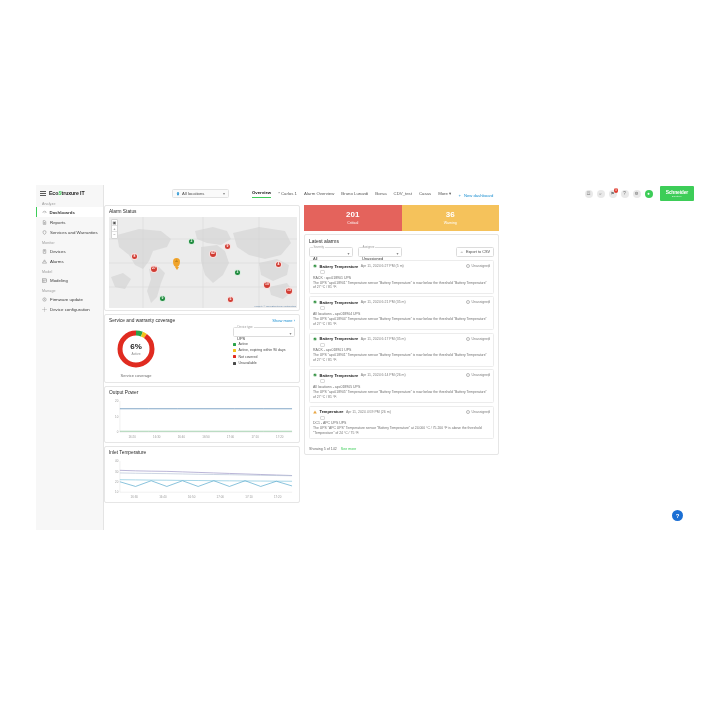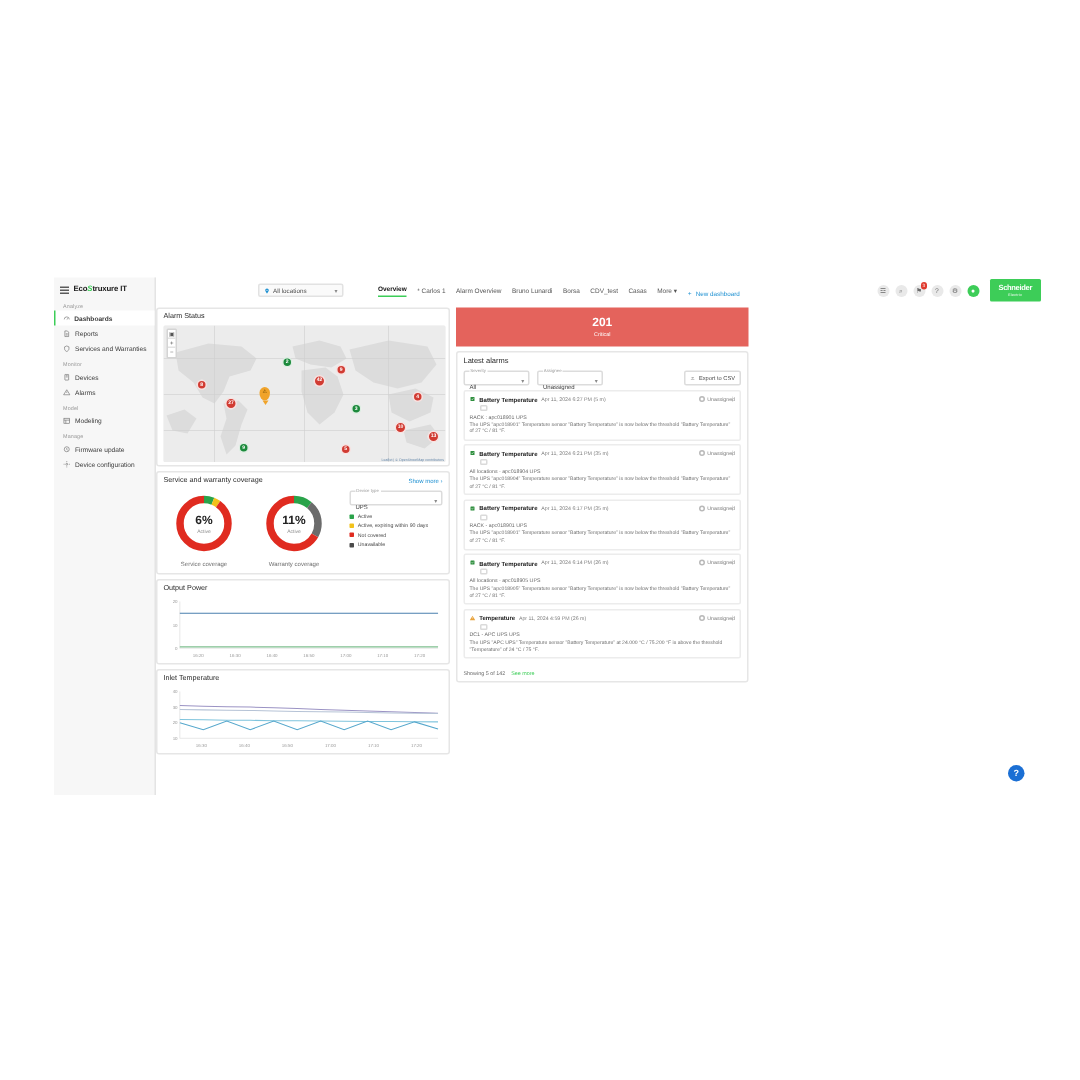--- a/index.html
+++ b/index.html
@@ -586,34 +586,20 @@
                     <circle cx="21" cy="21" r="16" fill="none" stroke="#f2c21b" stroke-width="5" stroke-dasharray="4.02 96.51" stroke-dashoffset="-6.03"></circle>
                     <circle cx="21" cy="21" r="16" fill="none" stroke="#e02b20" stroke-width="5" stroke-dasharray="90.48 10.05" stroke-dashoffset="-10.05"></circle>
                   </svg>
                   <div class="donut-center">
                     <div class="donut-pct">6%</div>
                     <div class="donut-sub">Active</div>
                   </div>
                 </div>
                 <div class="donut-cap">Service coverage</div>
               </div>
-              <div class="donut-block">
-                <div class="donut">
-                  <svg viewBox="0 0 42 42">
-                    <circle cx="21" cy="21" r="16" fill="none" stroke="#2aa34a" stroke-width="5" stroke-dasharray="11.06 89.47" stroke-dashoffset="0.00"></circle>
-                    <circle cx="21" cy="21" r="16" fill="none" stroke="#6b6b6b" stroke-width="5" stroke-dasharray="22.12 78.41" stroke-dashoffset="-11.06"></circle>
-                    <circle cx="21" cy="21" r="16" fill="none" stroke="#e02b20" stroke-width="5" stroke-dasharray="67.36 33.18" stroke-dashoffset="-33.18"></circle>
-                  </svg>
-                  <div class="donut-center">
-                    <div class="donut-pct">11%</div>
-                    <div class="donut-sub">Active</div>
-                  </div>
-                </div>
-                <div class="donut-cap">Warranty coverage</div>
-              </div>
             </div>
           <div class="cov-right">
             <div class="field">
               <span class="field-label">Device type</span>
               <span class="field-val">UPS</span>
               <span class="caret">▾</span>
             </div>
             <div class="legend" id="legend-root">
                 <div class="legend-row">
                   <span class="dot" style="background:#2aa34a"></span>
@@ -681,20 +667,24 @@
             </div>
         </div>
       </div>
 
       <div class="col-right">
         <div class="sev-bar" id="sev-root">
             <div class="sev critical" style="background: rgb(228, 99, 92);">
               <div class="sev-num">201</div>
               <div class="sev-lbl">Critical</div>
             </div>
+            <div class="sev warning" style="background: rgb(245, 194, 91);">
+              <div class="sev-num">36</div>
+              <div class="sev-lbl">Warning</div>
+            </div>
           </div>
 
         <div class="alarms-card">
           <div class="alarms-head">Latest alarms</div>
           <div class="alarm-filters">
             <div class="field filter">
               <span class="field-label">Severity</span>
               <span class="field-val">All</span>
               <span class="caret">▾</span>
             </div>

